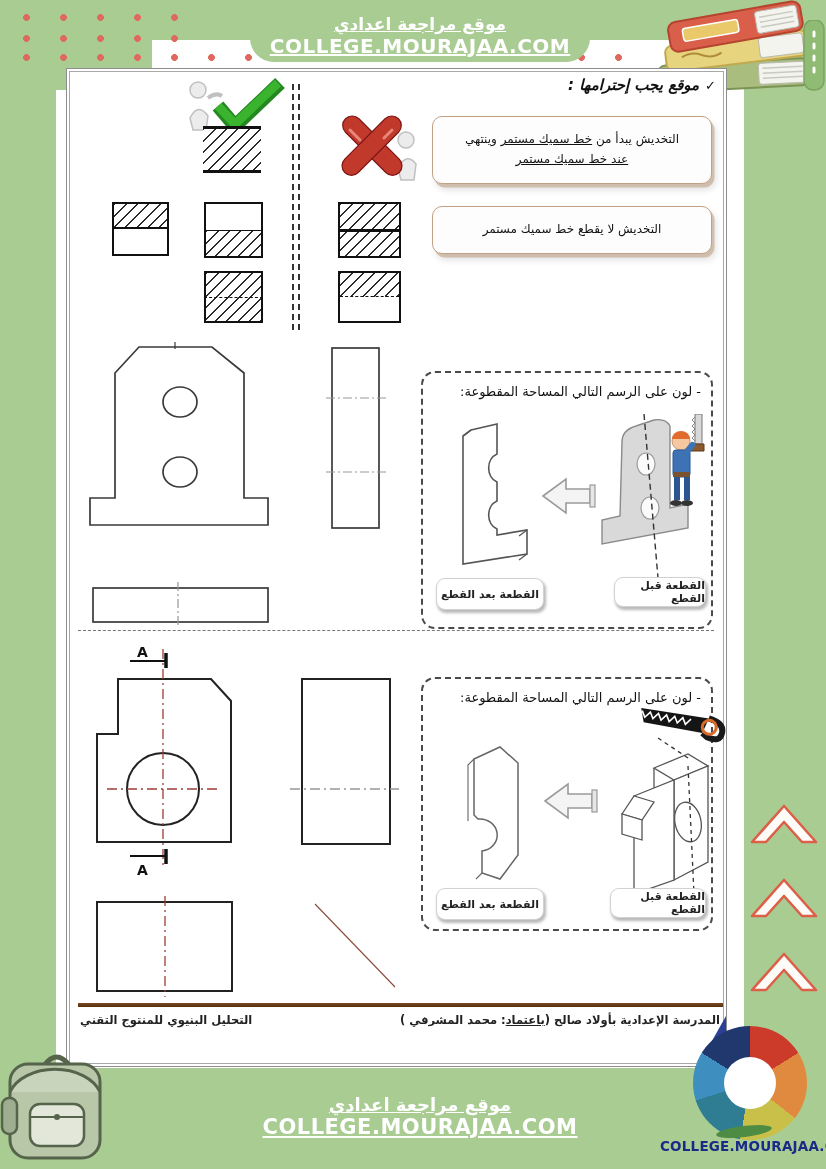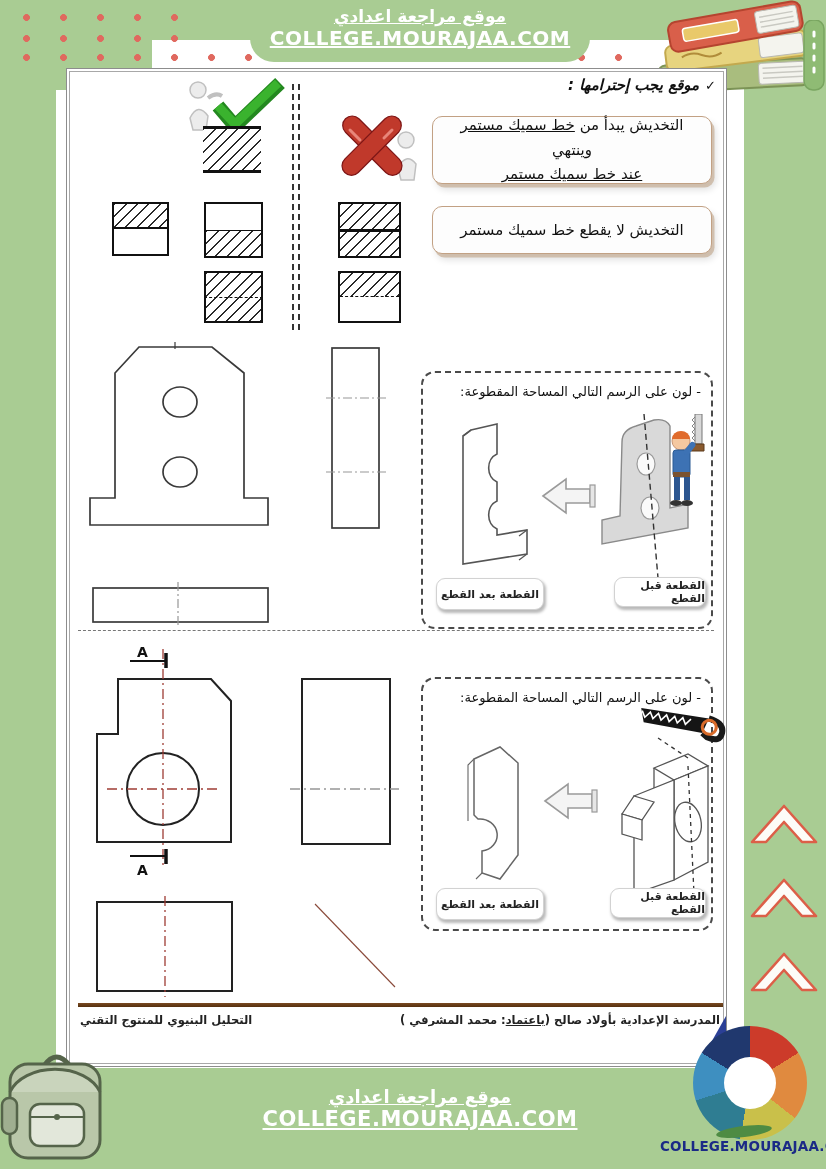--- a/index.html
+++ b/index.html
@@ -4,34 +4,34 @@
 <style>
   html,body{margin:0;padding:0;}
   .page{position:relative;width:826px;height:1169px;background:#a9cc93;overflow:hidden;
         font-family:"DejaVu Sans", sans-serif;}
   .abs{position:absolute;}
   .white-bg{background:#ffffff;}
   
   .dots{background-image:radial-gradient(circle,#e0695f 3.1px,rgba(0,0,0,0) 3.7px);
         background-size:37px 21px;background-position:8px 5px;}
   
-  .banner-text{color:#fff;text-align:center;direction:rtl;}
+  .banner-text{color:#fff;text-align:center;direction:rtl;margin-top:8px;}
   .banner-text .t1{font-size:17px;font-weight:bold;text-decoration:underline;display:block;}
   .banner-text .t2{font-size:20px;font-weight:bold;text-decoration:underline;letter-spacing:.5px;display:block;direction:ltr;}
   
   .docframe{border:1.6px solid #8d8d8d;background:#fff;}
   .docframe::before{content:'';position:absolute;inset:2px;border:1px solid #a8a8a8;pointer-events:none;}
   
   .heading{direction:rtl;text-align:right;font-style:italic;font-weight:600;font-size:15px;color:#111;}
   .heading .chk{color:#111;font-style:normal;font-size:13px;margin-left:6px;}
   
   .rulebox{background:#fdfdfd;border:1.6px solid #c2a184;border-radius:10px;
            box-shadow:2.5px 3.5px 0 rgba(186,152,118,.5), 4px 6px 7px rgba(0,0,0,.12);
            display:flex;align-items:center;justify-content:center;text-align:center;
-           direction:rtl;font-size:15px;color:#111;line-height:1.65;padding:3px 8px;box-sizing:border-box;}
+           direction:rtl;font-size:12px;color:#111;line-height:1.65;padding:3px 8px;box-sizing:border-box;}
   .u{text-decoration:underline;}
   
   .hatch{background-image:repeating-linear-gradient(135deg,#2a2a2a 0,#2a2a2a 1.3px,rgba(0,0,0,0) 1.3px,rgba(0,0,0,0) 8px);}
   .sq{border:2.5px solid #111;box-sizing:border-box;background:#fff;}
   
   .exbox{border:2px dashed #4a4a4a;border-radius:14px;background:#fff;box-sizing:border-box;}
   .prompt{direction:rtl;text-align:right;font-size:13px;color:#111;}
   .chip{background:#fff;border:1px solid #d2d2d2;border-radius:9px;
         box-shadow:1.5px 2.5px 3px rgba(0,0,0,.28);display:flex;align-items:center;justify-content:center;
         font-size:11px;font-weight:bold;color:#222;direction:rtl;}

